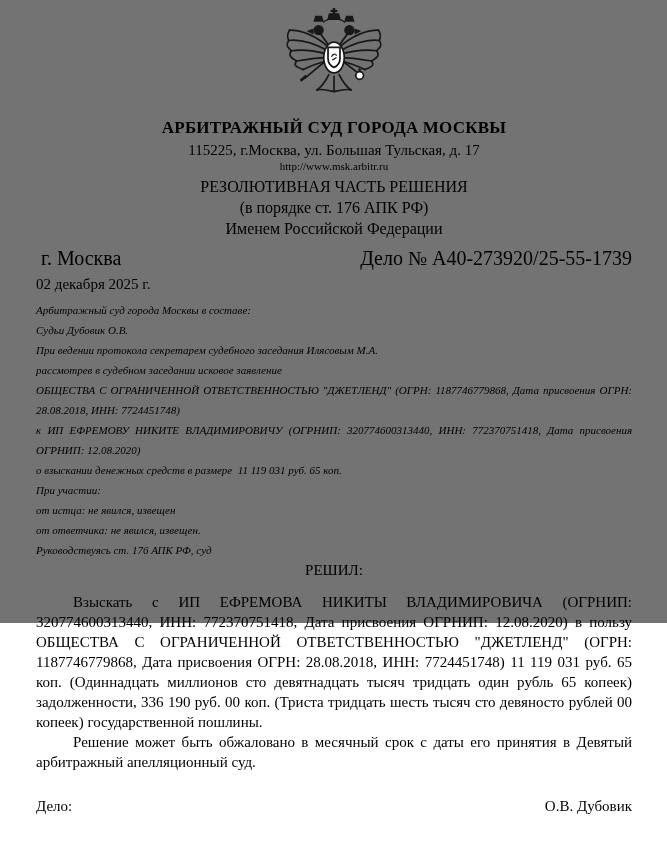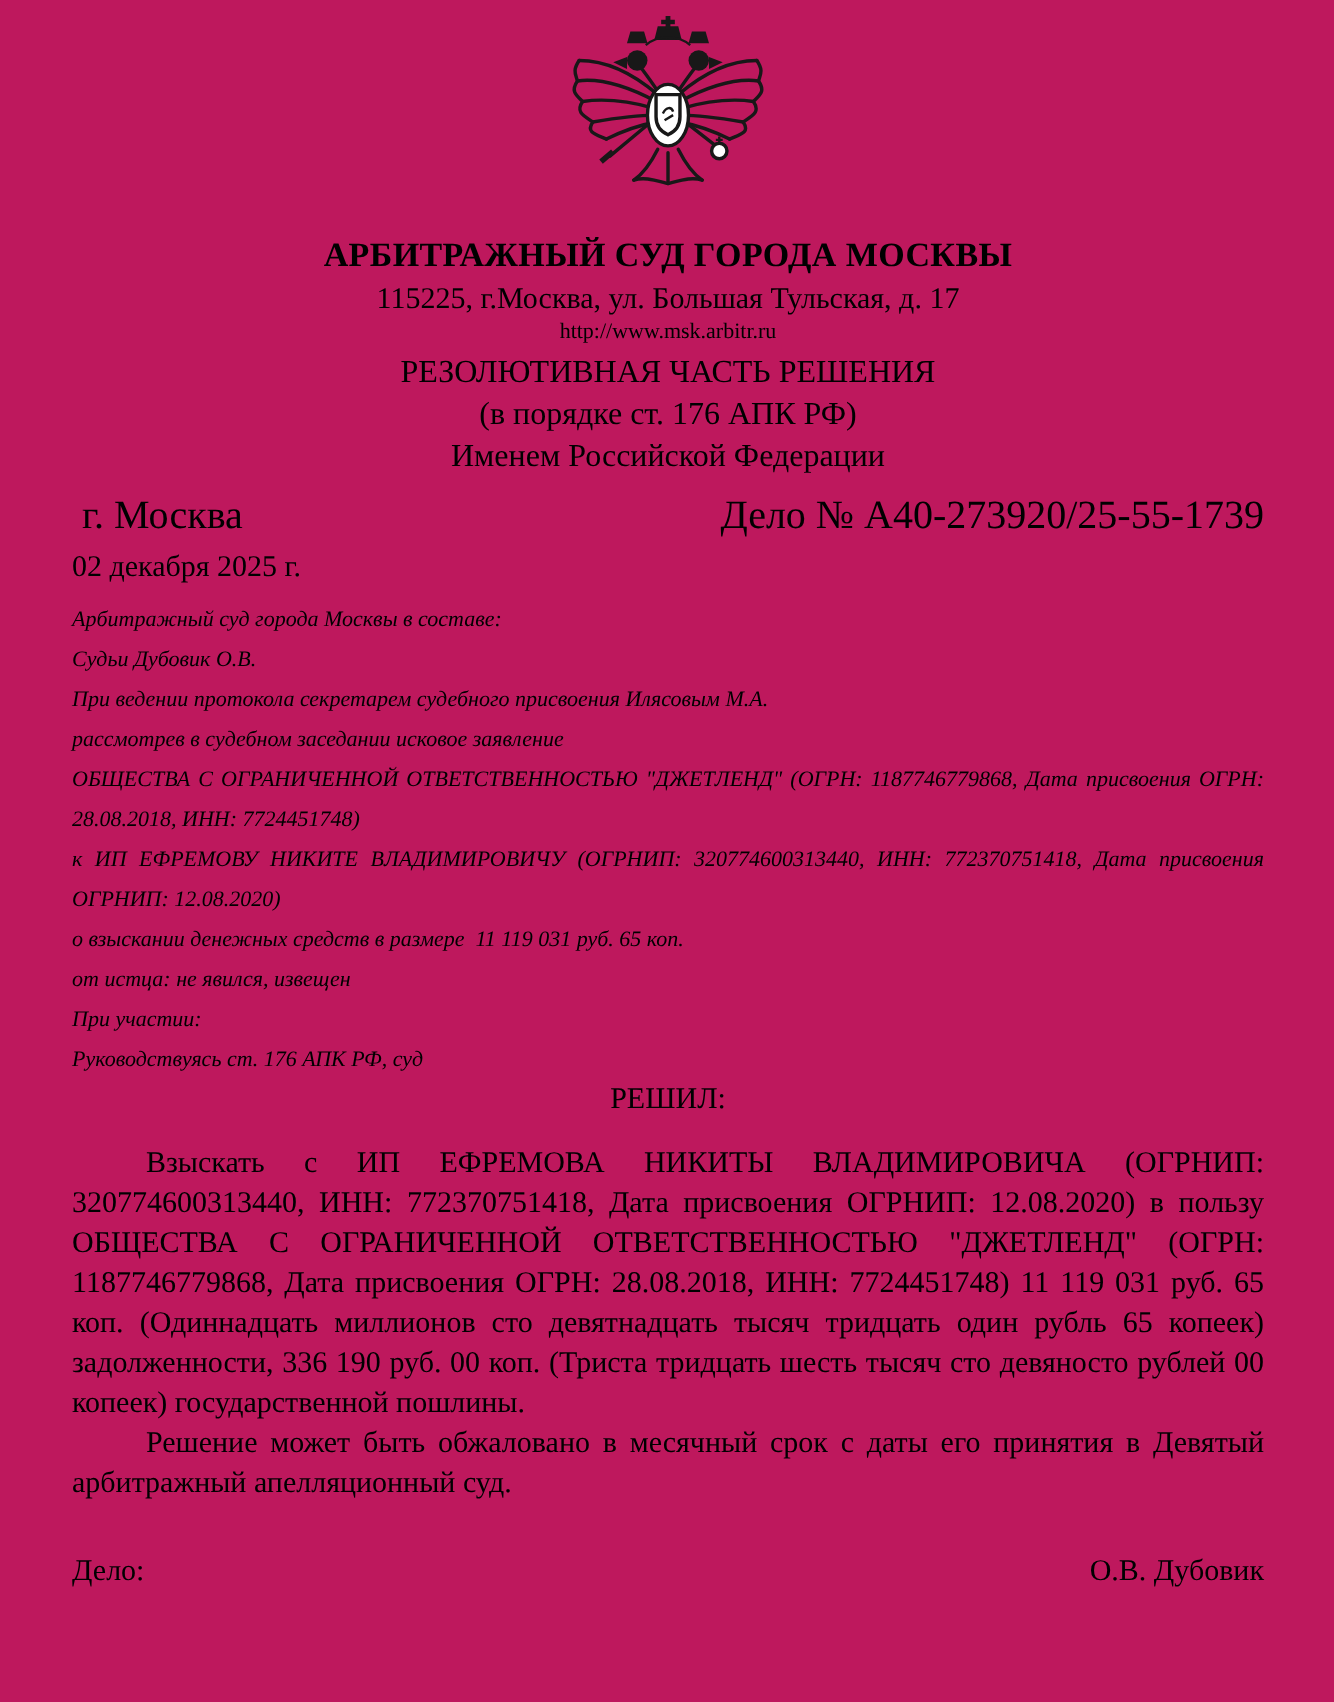--- a/index.html
+++ b/index.html
@@ -6,23 +6,23 @@
   html, body { background: #ffffff; }
   body {
     width: 667px;
     height: 851px;
     font-family: "Liberation Serif", "DejaVu Serif", serif;
     color: #000000;
     overflow: hidden;
   }
   .page {
     width: 667px;
-    height: 851px;
+    height: 623px;
     padding: 8px 35px 0 36px;
-    background: #be185d;
+    background: #737373;
   }
   .emblem-wrap {
     text-align: center;
     height: 97px;
   }
   .emblem-wrap svg { display: inline-block; }
   .court-name {
     margin-top: 13px;
     text-align: center;
     font-size: 17px;
@@ -158,27 +158,28 @@
 
   <div class="case-row">
     <span>г. Москва</span>
     <span>Дело № А40-273920/25-55-1739</span>
   </div>
   <div class="date-line">02 декабря 2025 г.</div>
 
   <div class="body-text">
     <div class="line">Арбитражный суд города Москвы в составе:</div>
     <div class="line">Судьи Дубовик О.В.</div>
-    <div class="line">При ведении протокола секретарем судебного присвоения Илясовым М.А.</div>
+    <div class="line">При ведении протокола секретарем судебного заседания Илясовым М.А.</div>
     <div class="line">рассмотрев в судебном заседании исковое заявление</div>
     <div class="line just">ОБЩЕСТВА С ОГРАНИЧЕННОЙ ОТВЕТСТВЕННОСТЬЮ "ДЖЕТЛЕНД" (ОГРН: 1187746779868, Дата присвоения ОГРН: 28.08.2018, ИНН: 7724451748)</div>
     <div class="line just">к ИП ЕФРЕМОВУ НИКИТЕ ВЛАДИМИРОВИЧУ (ОГРНИП: 320774600313440, ИНН: 772370751418, Дата присвоения ОГРНИП: 12.08.2020)</div>
     <div class="line claim-line">о взыскании денежных средств в размере  11 119 031 руб. 65 коп.</div>
+    <div class="line">При участии:</div>
     <div class="line">от истца: не явился, извещен</div>
-    <div class="line">При участии:</div>
+    <div class="line">от ответчика: не явился, извещен.</div>
     <div class="line">Руководствуясь ст. 176 АПК РФ, суд</div>
 
     <div class="decided-heading">РЕШИЛ:</div>
 
     <div class="para-indent decision-block">Взыскать с ИП ЕФРЕМОВА НИКИТЫ ВЛАДИМИРОВИЧА (ОГРНИП: 320774600313440, ИНН: 772370751418, Дата присвоения ОГРНИП: 12.08.2020) в пользу ОБЩЕСТВА С ОГРАНИЧЕННОЙ ОТВЕТСТВЕННОСТЬЮ "ДЖЕТЛЕНД" (ОГРН: 1187746779868, Дата присвоения ОГРН: 28.08.2018, ИНН: 7724451748) 11 119 031 руб. 65 коп. (Одиннадцать миллионов сто девятнадцать тысяч тридцать один рубль 65 копеек) задолженности, 336 190 руб. 00 коп. (Триста тридцать шесть тысяч сто девяносто рублей 00 копеек) государственной пошлины.</div>
     <div class="para-indent">Решение может быть обжаловано в месячный срок с даты его принятия в Девятый арбитражный апелляционный суд.</div>
 
     <div class="signature-row">
       <span>Дело:</span>
       <span>О.В. Дубовик</span>

